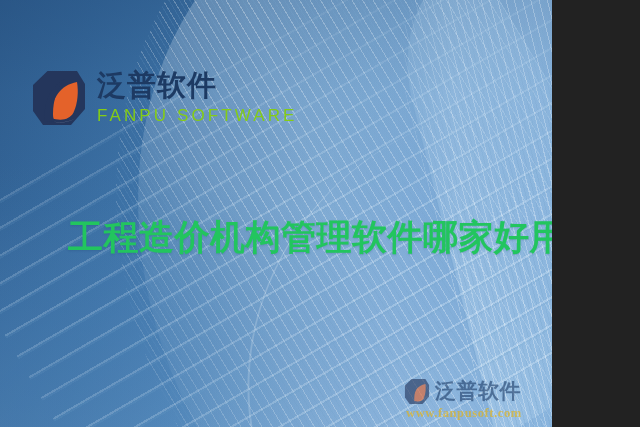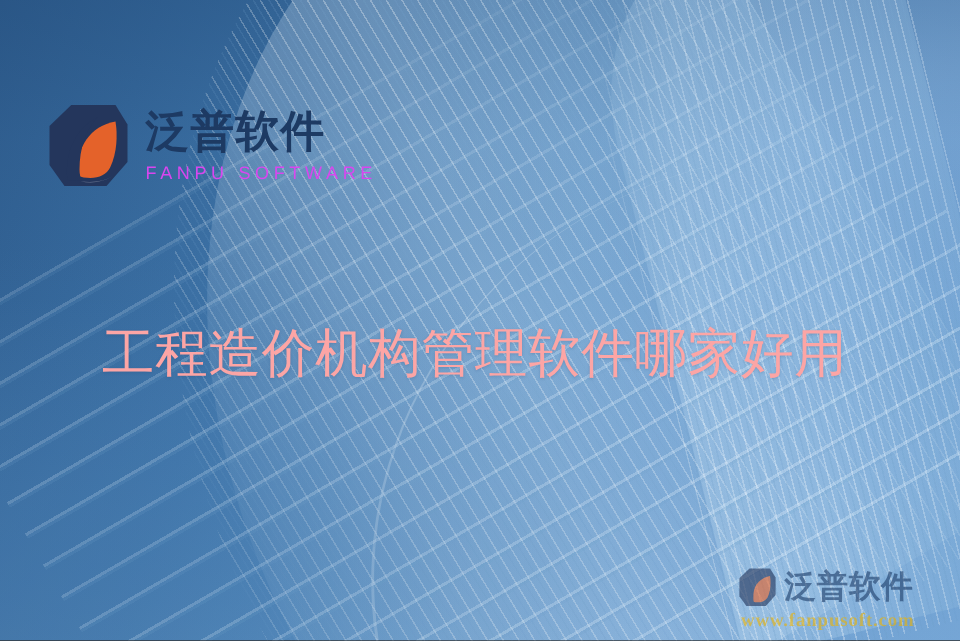--- a/index.html
+++ b/index.html
@@ -3,21 +3,21 @@
 <meta charset="utf-8">
 <title>Fanpu Software Banner</title>
 <style>
   html, body {
     margin: 0;
     padding: 0;
     background: #222;
   }
   #banner {
     position: relative;
-    width: 640px;
+    width: 552px;
     height: 427px;
     overflow: hidden;
     font-family: "Liberation Sans", sans-serif;
     user-select: none;
   }
 
   
   .sky {
     position: absolute;
     inset: 0;
@@ -227,38 +227,38 @@
     font-family: "DejaVu Sans", "Liberation Sans", sans-serif;
     font-size: 29px;
     font-weight: 700;
     letter-spacing: 1px;
     color: #1d3a63;
     line-height: 1.08;
     white-space: nowrap;
   }
   .brand-en {
     font-family: "Liberation Sans", sans-serif;
-    font-size: 12px;
+    font-size: 17px;
     font-weight: 400;
     letter-spacing: 3.1px;
-    color: #d946ef;
+    color: #84cc16;
     line-height: 1.5;
     margin-top: 2px;
     white-space: nowrap;
   }
 
   
   .headline {
     position: absolute;
     left: 68px;
     top: 216px;
     font-family: "DejaVu Serif", "Liberation Serif", serif;
     font-size: 35px;
-    font-weight: 400;
-    color: #fca5a5;
+    font-weight: 700;
+    color: #22c55e;
     letter-spacing: 0.5px;
     line-height: 1.18;
     white-space: nowrap;
     text-shadow: 0 1px 2px rgba(30,70,115,0.22);
   }
 
   
   .watermark {
     position: absolute;
     right: 6px;

